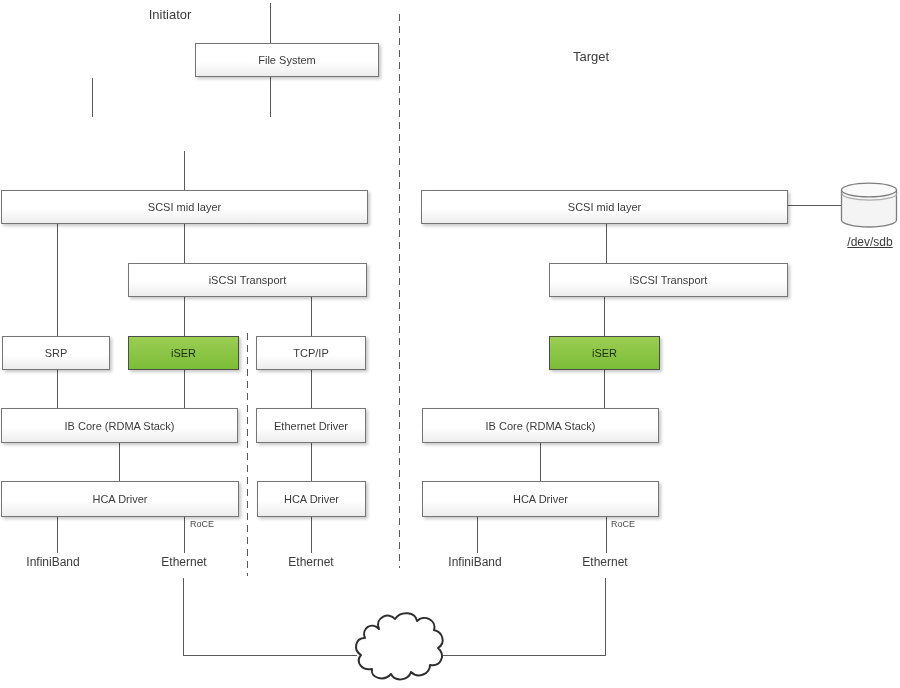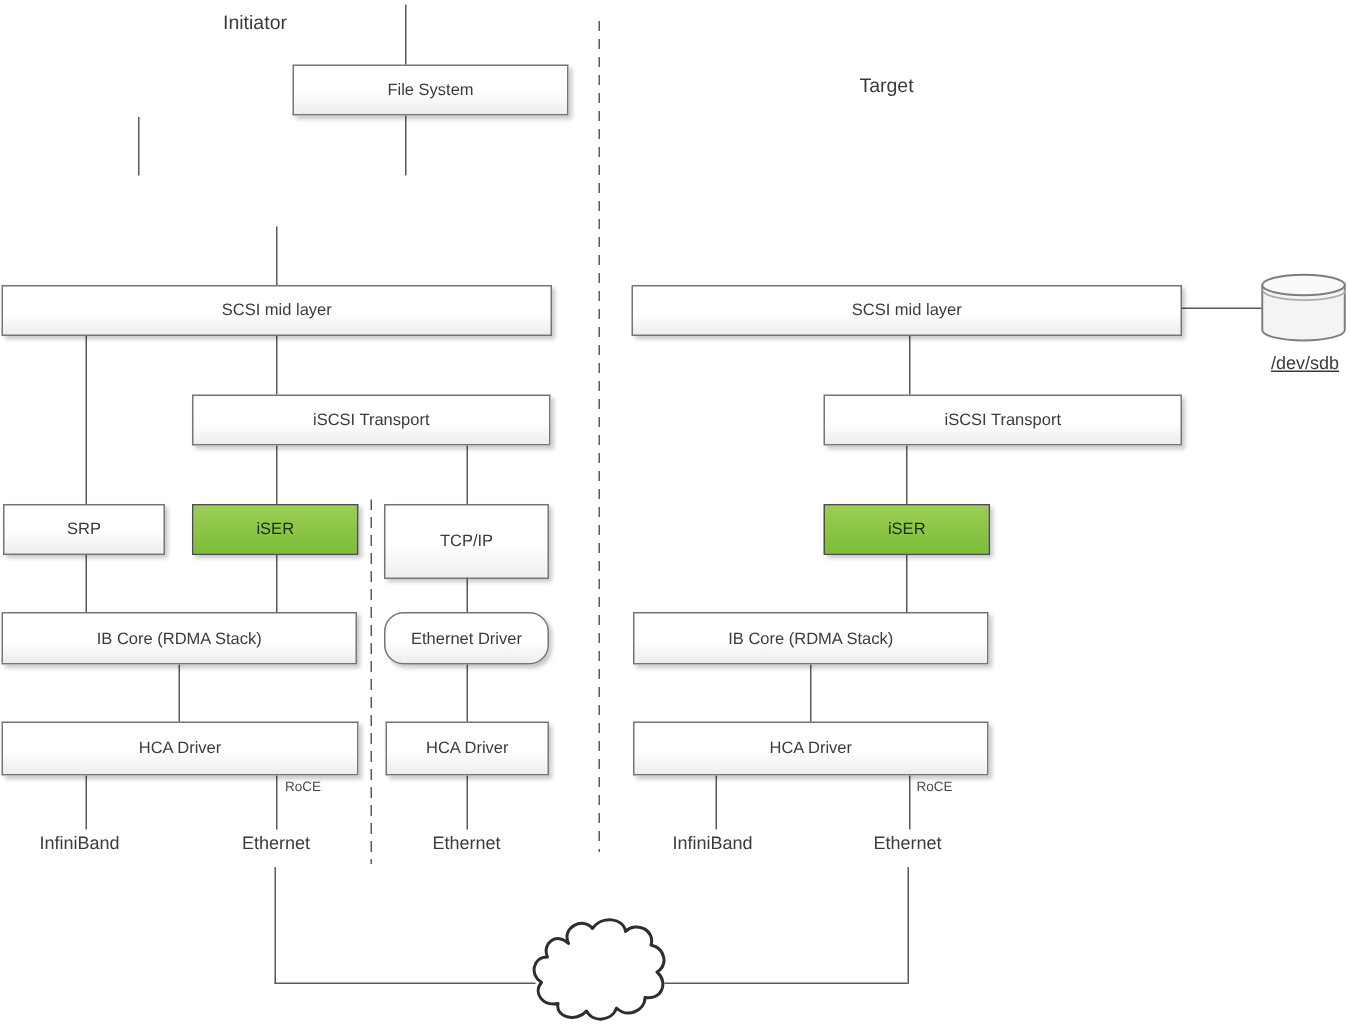--- a/index.html
+++ b/index.html
@@ -69,23 +69,23 @@
   <div class="vline" style="left:477px;top:517px;height:36px;"></div>
   <div class="vline" style="left:606px;top:517px;height:36px;"></div>
   <div class="vline" style="left:605px;top:578px;height:78px;"></div>
   <div class="hline" style="left:443px;top:655px;width:162px;"></div>
 
   <div class="box" style="left:183px;top:43px;width:184px;height:34px;margin-left:12px;">File System</div>
   <div class="box" style="left:1px;top:190px;width:367px;height:34px;">SCSI mid layer</div>
   <div class="box" style="left:128px;top:263px;width:239px;height:34px;">iSCSI Transport</div>
   <div class="box" style="left:2px;top:336px;width:108px;height:34px;">SRP</div>
   <div class="box green" style="left:128px;top:336px;width:111px;height:34px;">iSER</div>
-  <div class="box" style="left:256px;top:336px;width:110px;height:50px;">TCP/IP</div>
+  <div class="box" style="left:256px;top:336px;width:110px;height:34px;">TCP/IP</div>
   <div class="box" style="left:1px;top:408px;width:237px;height:35px;">IB Core (RDMA Stack)</div>
-  <div class="box" style="left:256px;top:408px;width:110px;height:35px;border-radius:13px;">Ethernet Driver</div>
+  <div class="box" style="left:256px;top:408px;width:110px;height:35px;">Ethernet Driver</div>
   <div class="box" style="left:1px;top:481px;width:238px;height:36px;">HCA Driver</div>
   <div class="box" style="left:257px;top:481px;width:109px;height:36px;">HCA Driver</div>
 
   <div class="box" style="left:421px;top:190px;width:367px;height:34px;">SCSI mid layer</div>
   <div class="box" style="left:549px;top:263px;width:239px;height:34px;">iSCSI Transport</div>
   <div class="box green" style="left:549px;top:336px;width:111px;height:34px;">iSER</div>
   <div class="box" style="left:422px;top:408px;width:237px;height:35px;">IB Core (RDMA Stack)</div>
   <div class="box" style="left:422px;top:481px;width:237px;height:36px;">HCA Driver</div>
 
   <div class="lbl tiny" style="left:190px;top:519px;">RoCE</div>

